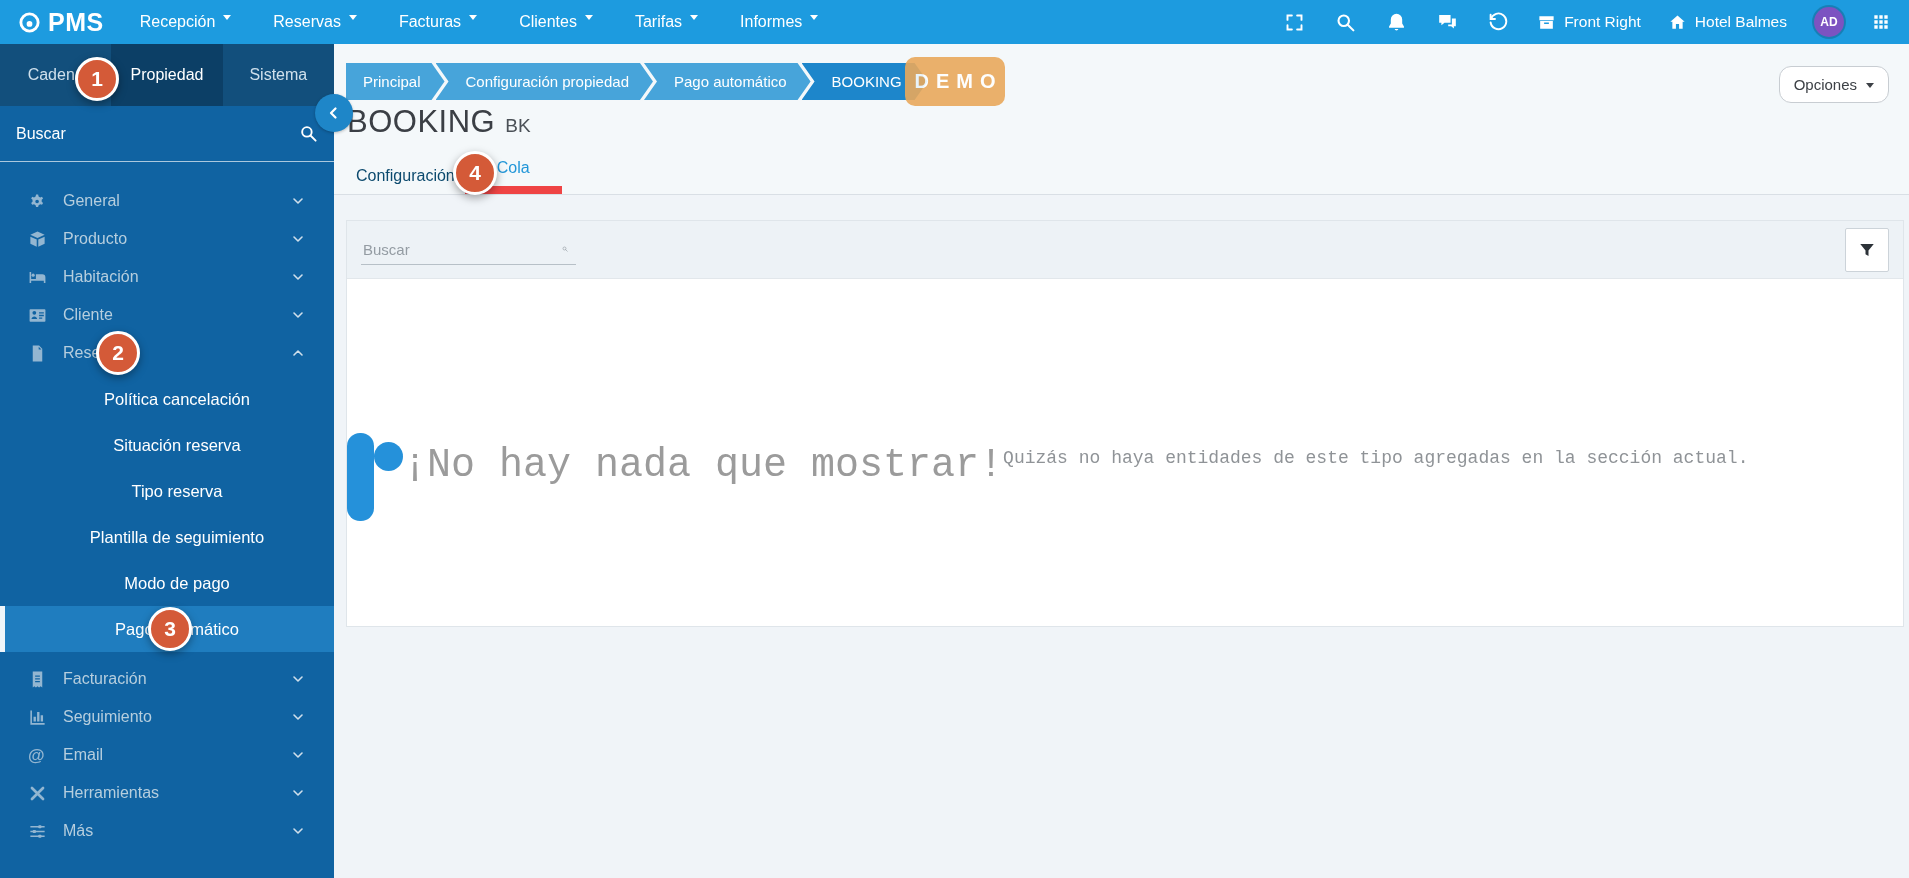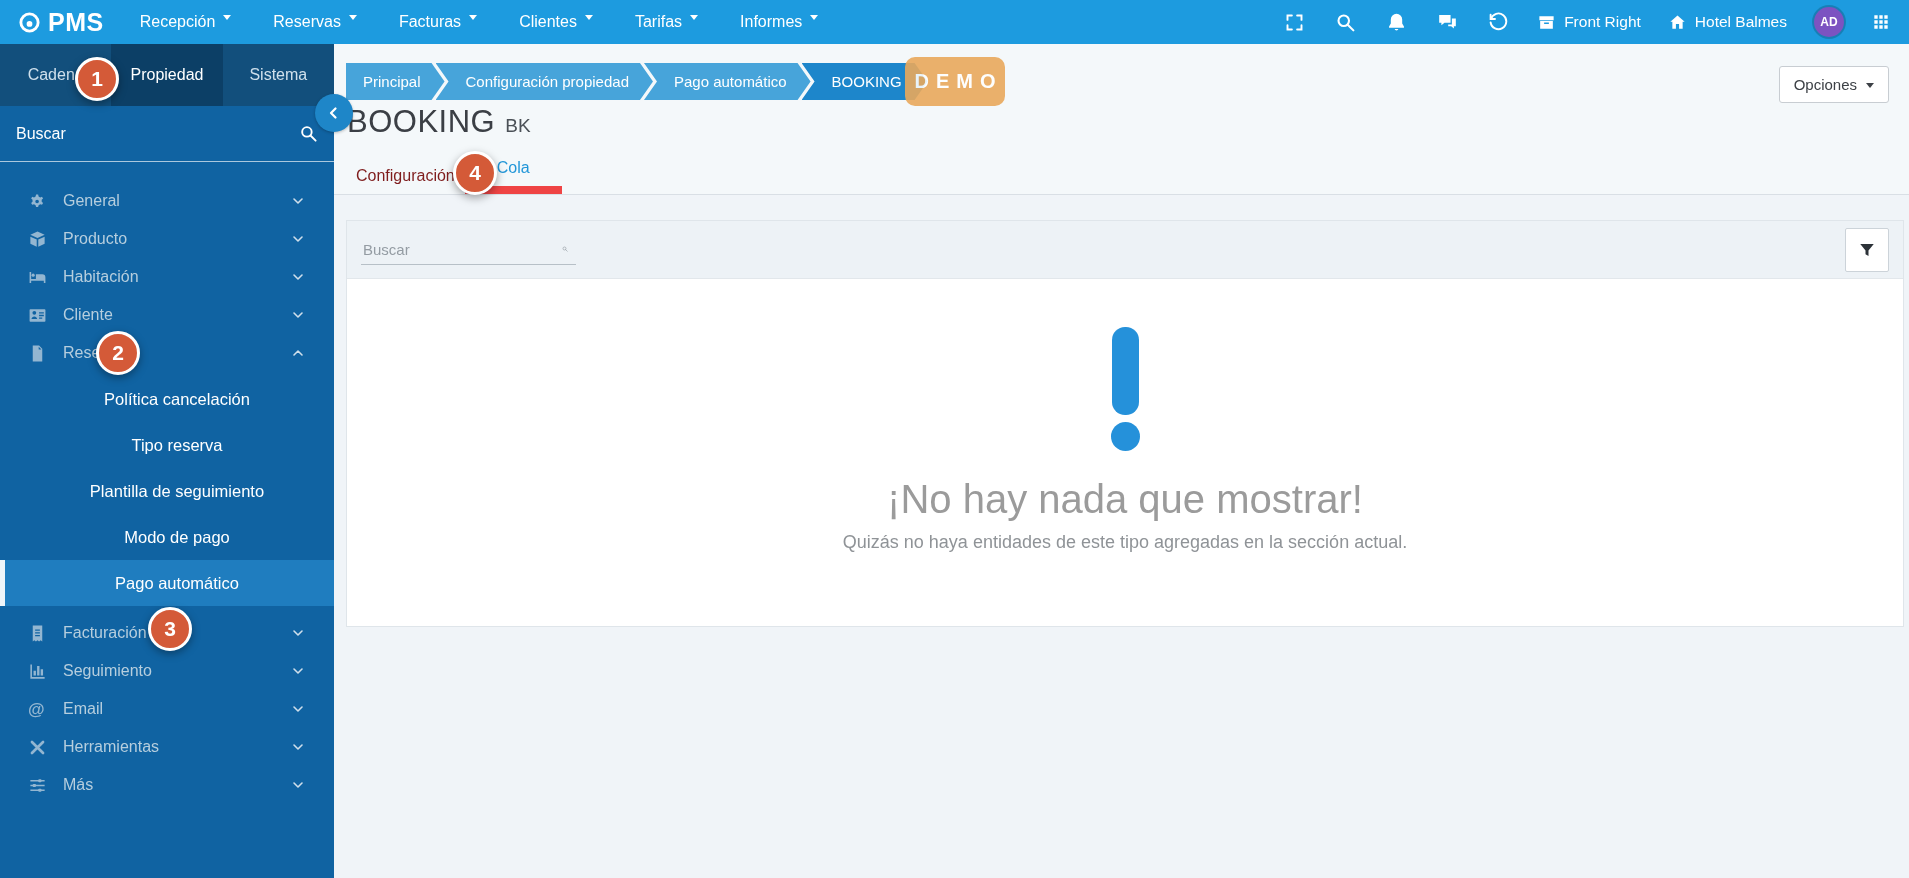--- a/index.html
+++ b/index.html
@@ -62,46 +62,46 @@
   .bc-seg{background:var(--bc); color:#fff; font-size:15px; line-height:37px; padding:0 24px 0 30px; cursor:pointer;
           clip-path:polygon(0 0, calc(100% - 13px) 0, 100% 50%, calc(100% - 13px) 100%, 0 100%, 13px 50%); margin-left:-9px;}
   .bc-seg.first{clip-path:polygon(0 0, calc(100% - 13px) 0, 100% 50%, calc(100% - 13px) 100%, 0 100%); margin-left:0; padding-left:17px;}
   .bc-seg.last{background:var(--bc-active); padding-right:26px;}
 
   .demo-badge{position:absolute; left:571px; top:13px; width:100px; height:49px; background:var(--demo); opacity:.9;
               border-radius:10px; color:#fff; font-size:20px; font-weight:bold; letter-spacing:7px;
               display:flex; align-items:center; justify-content:center; padding-left:7px; z-index:6;}
 
   .options-btn{position:absolute; right:20px; top:22px; height:37px; padding:0 14px; background:#fff; border:1px solid #c8cdd2;
-               border-radius:3px; font-size:15px; color:#3d4146; display:flex; align-items:center; gap:9px;}
+               border-radius:12px; font-size:15px; color:#3d4146; display:flex; align-items:center; gap:9px;}
   .options-btn .caret{border-top-color:#3d4146;}
 
   .page-title{position:absolute; left:13px; top:60px; font-size:31px; font-weight:500; color:#3b3f45; letter-spacing:.5px;}
   .page-subtitle{font-size:19px; font-weight:400; color:#4b5157; margin-left:10px; letter-spacing:0;}
 
   .page-tabs{position:absolute; left:0; bottom:0; display:flex; padding-left:12px; height:40px; align-items:flex-end;}
-  .ptab{padding:0 10px; line-height:37px; font-size:16px; color:#7f1d1d; cursor:pointer;}
+  .ptab{padding:0 10px; line-height:37px; font-size:16px; color:#0c4a6e; cursor:pointer;}
   .ptab.active{color:#2196d8; border-bottom:8px solid #ef4444; padding:0 32px;}
 
   .collapse-btn{position:absolute; left:-19px; top:50px; width:38px; height:38px; border-radius:50%; background:#1e86c8;
                 border:none; color:#fff; display:flex; align-items:center; justify-content:center; z-index:15;
                 box-shadow:0 1px 3px rgba(0,0,0,.25);}
   .collapse-btn svg{width:18px; height:18px;}
 
   
   .card{position:absolute; left:12px; right:5px; top:176px; height:407px; background:#fff; border:1px solid #dfe5ea;}
   .card-toolbar{height:58px; background:#edf2f6; border-bottom:1px solid #e2e7eb; display:flex; align-items:center; padding:0 14px;}
   .panel-search{position:relative; width:215px; display:flex; align-items:center; border-bottom:1px solid #b7c0c7; padding:6px 2px;}
   .panel-search input{flex:1; border:none; outline:none; background:transparent; font-size:15px; color:#5a6167;}
   .panel-search input::placeholder{color:#949ca3; opacity:1;}
   .panel-search .s-icon{color:#8e979e; width:18px; height:18px; margin-right:6px;}
   .filter-btn{margin-left:auto; width:44px; height:44px; background:#fff; border:1px solid #ccd3d9; border-radius:2px;
               display:flex; align-items:center; justify-content:center; color:#2c3238;}
   .filter-btn svg{width:18px; height:18px;}
-  .card-body{height:347px; display:flex; flex-direction:column; align-items:center;}
+  .card-body{height:347px; display:flex; align-items:center;font-family:Liberation Mono, monospace;}
   .excl-bar{width:27px; height:88px; border-radius:13px; background:var(--accent); margin-top:48px;}
   .excl-dot{width:29px; height:29px; border-radius:50%; background:var(--accent); margin-top:7px;}
   .empty-title{font-size:40px; font-weight:400; color:#9b9b9b; margin-top:26px;}
   .empty-sub{font-size:18px; color:#8f9397; margin-top:10px;}
 
   
   .anno{position:absolute; width:44px; height:44px; border-radius:50%; background:var(--anno); border:3px solid #fff;
         box-shadow:0 3px 8px rgba(0,0,0,.35); color:#fff; font-weight:bold; font-size:21px;
         display:flex; align-items:center; justify-content:center; z-index:40;}
   .anno1{left:75px; top:57px;}
@@ -275,20 +275,21 @@
           </span>
           <span class="si-label">Reserva</span>
           <span class="si-chev">
             <svg viewBox="0 0 24 24">
               <path d="M6 15l6-6 6 6" fill="none" stroke="currentColor" stroke-width="2.4" stroke-linecap="round" stroke-linejoin="round"></path>
             </svg>
           </span>
         </div>
         <div class="side-sub">
           <div class="sub-item">Política cancelación</div>
+          <div class="sub-item">Situación reserva</div>
           <div class="sub-item">Tipo reserva</div>
           <div class="sub-item">Plantilla de seguimiento</div>
           <div class="sub-item">Modo de pago</div>
           <div class="sub-item active">Pago automático</div>
         </div>
         <div class="side-item">
           <span class="si-icon">
             <svg viewBox="0 0 24 24">
               <path fill="currentColor" fill-rule="evenodd" d="M6 2h12v20l-2-1.4-2 1.4-2-1.4L10 22l-2-1.4L6 22zM9 7h6v1.5H9zm0 3.5h6V12H9zm0 3.5h6v1.5H9z"></path>
             </svg>

